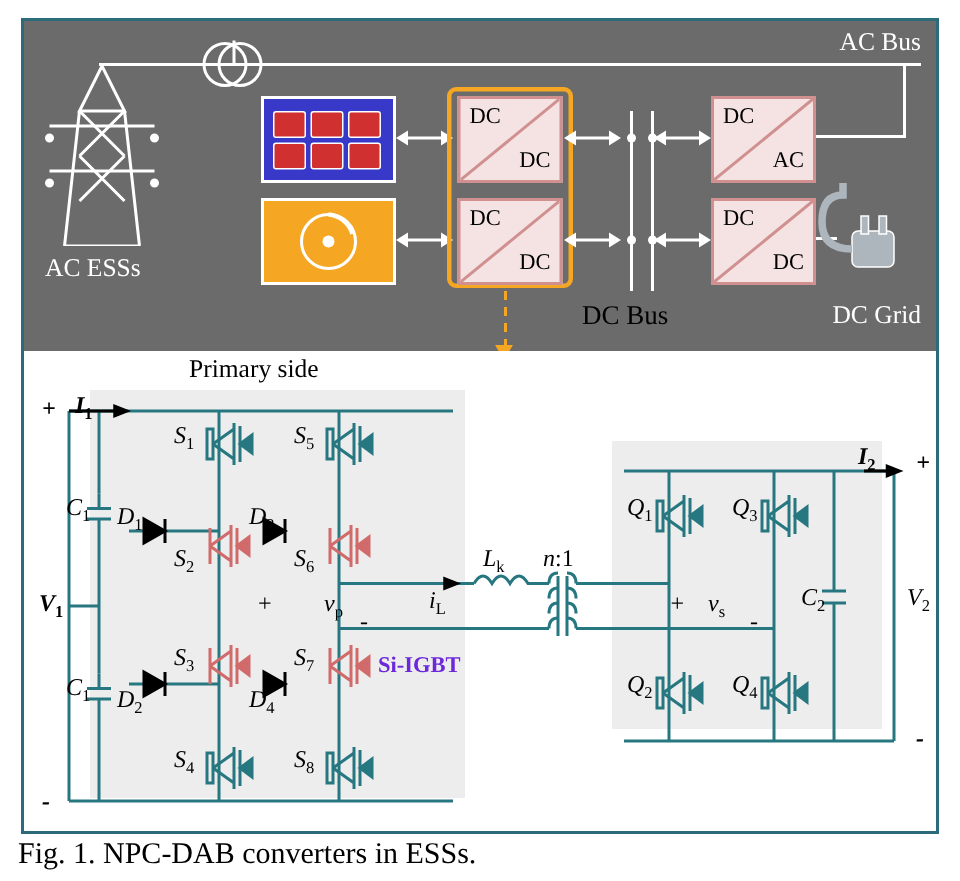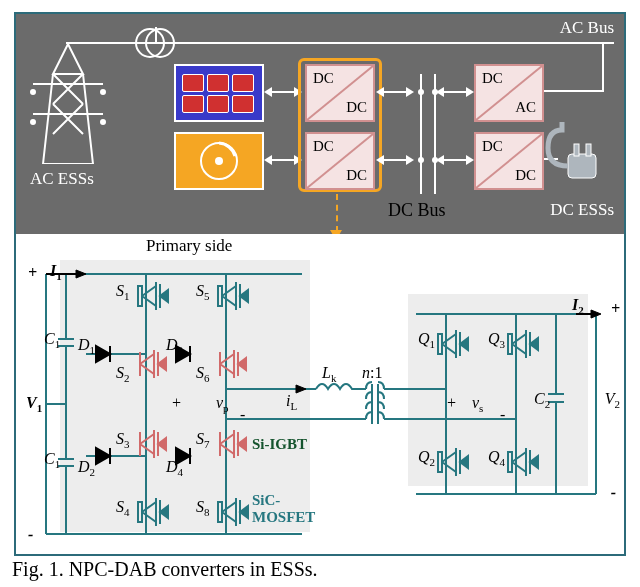--- a/index.html
+++ b/index.html
@@ -32,21 +32,21 @@
   .dcload-label { position: absolute; right: 10px; top: 186px; color: #fff; font-size: 17px; }
   
   .plug { position: absolute; right: 14px; top: 104px; width: 68px; height: 68px; }
   
   
   .bot-panel { background: #fff; height: 320px; position: relative; }
   .shaded { background: #ededed; position: absolute; }
   .primary-shade { left: 44px; top: 26px; width: 250px; height: 272px; }
   .secondary-shade { right: 36px; top: 60px; width: 180px; height: 192px; }
   
-  .primary-label { position: absolute; left: 110px; top: 2px; font-size: 17px; margin-left: 20px; }
+  .primary-label { position: absolute; left: 110px; top: 2px; font-size: 17px; }
   .secondary-label { position: absolute; right: 78px; top: 32px; font-size: 17px; }
   
   .lbl { position: absolute; font-size: 16px; font-style: italic; font-family: "Times New Roman", serif; }
   .sub { font-size: 11px; font-style: normal; }
   
   .caption { position: absolute; left: 12px; bottom: 6px; font-size: 20px; font-family: Liberation Serif, serif; }
   
   .arrow-down { position: absolute; left: 320px; top: 222px; width: 0; height: 0; border-left: 6px solid transparent; border-right: 6px solid transparent; border-top: 10px solid #f5a623; }
   .dash-line { position: absolute; left: 326px; top: 180px; width: 0; height: 42px; border-left: 2px dashed #f5a623; }
   
@@ -186,21 +186,21 @@
     <svg class="plug" viewBox="0 0 68 68">
       <g fill="#aeb6bd" stroke="#fff" stroke-width="1">
         <rect x="26" y="36" width="28" height="24" rx="4"></rect>
         <rect x="32" y="26" width="5" height="12"></rect>
           <rect x="44" y="26" width="5" height="12"></rect>
         <path d="M26 48 Q6 48 6 30 Q6 12 20 12 L20 4" fill="none" stroke="#aeb6bd" stroke-width="5"></path>
       </g>
     </svg>
 
     <div class="dcbus-label">DC Bus</div>
-    <div class="dcload-label">DC ESSs</div>
+    <div class="dcload-label">DC Grid</div>
   </div>
 
   <div style="position:relative;height:0;">
     <div class="dash-line" style="top:-40px;left:320px;height:38px;"></div>
     <div class="arrow-down" style="top:-4px;left:314px;"></div>
   </div>
 
   <div class="bot-panel">
     <div class="shaded primary-shade"></div>
     <div class="shaded secondary-shade"></div>
@@ -381,18 +381,17 @@
     <span class="lbl" style="left:456px;top:160px"><span>v</span><sub class="sub">s</sub></span>
     <span class="lbl" style="left:484px;top:172px">-</span>
 
     <span class="lbl" style="left:518px;top:156px"><span>C</span><sub class="sub">2</sub></span>
 
     <span class="lbl" style="left:556px;top:62px;font-weight:bold"><span>I</span><sub class="sub">2</sub></span>
     <span class="lbl" style="right:4px;top:66px;font-weight:bold">+</span>
     <span class="lbl" style="right:4px;top:156px;font-weight:normal"><span>V</span><sub class="sub">2</sub></span>
     <span class="lbl" style="right:8px;top:250px;font-weight:bold">-</span>
 
-    <span class="lbl" style="left:236px;top:202px;color:#14532d;font-style:normal;font-weight:bold;font-size:15px">Si-IGBT</span>
-    <span class="lbl" style="left:236px;top:258px;color:#267780;font-style:normal;font-weight:bold;font-size:15px;line-height:1.1"><span>SiC-</span><br><span>MOSFET</span></span>
+    <span class="lbl" style="left:236px;top:202px;color:#6d28d9;font-style:normal;font-weight:bold;font-size:15px">Si-IGBT</span>
   </div>
 </div>
 
 <div class="caption">Fig. 1. NPC-DAB converters in ESSs.</div>
 
 </body></html>

